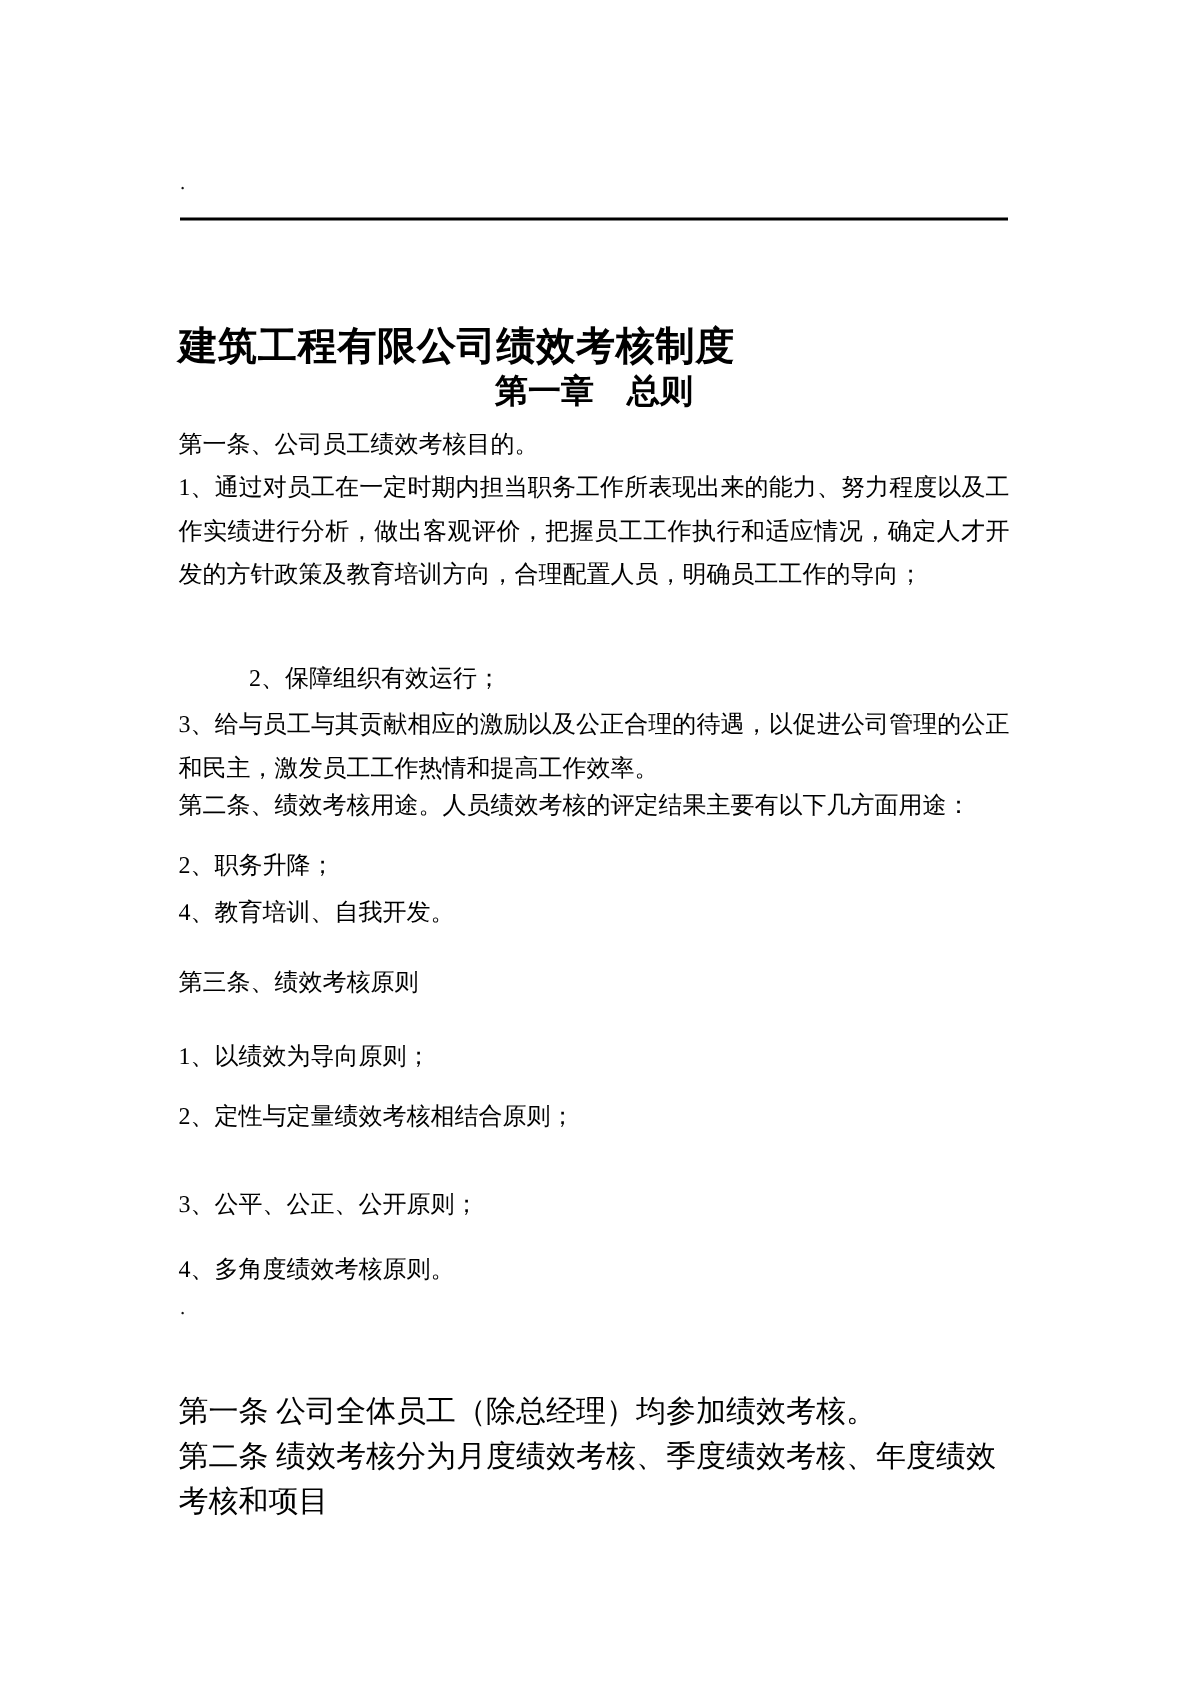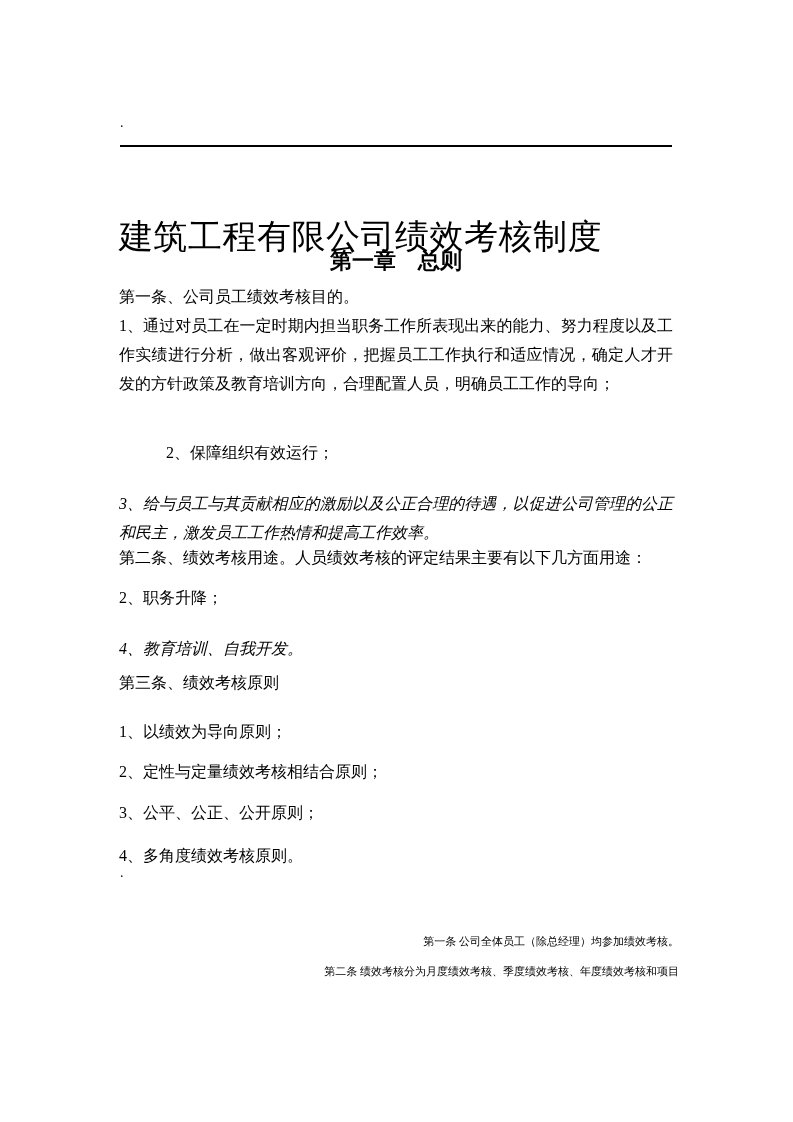--- a/index.html
+++ b/index.html
@@ -31,23 +31,23 @@
     left: 120px;
     width: 552px;
     height: 2px;
     background: #000000;
   }
   .doc-title {
     position: absolute;
     top: 194px;
     left: 119px;
     width: 560px;
-    font-size: 34px;
+    font-size: 26px;
     line-height: 40px;
-    font-weight: normal;
+    font-weight: bold;
     letter-spacing: 0.5px;
     white-space: nowrap;
   }
   .chapter1 {
     position: absolute;
     top: 246px;
     left: 119px;
     width: 554px;
   }
   .chapter-heading {
@@ -61,42 +61,41 @@
   .chapter1 p.body-par {
     margin: 0;
     font-size: 16px;
     line-height: 29px;
     text-align: justify;
     white-space: pre-wrap;
   }
   .chapter1 p.indent1 { padding-left: 47px; margin-top: 40px; }
   .chapter1 p.m-neg4 { margin-top: -4px; }
   .chapter1 p.m3  { margin-top: 20px; }
-  .chapter1 p.m5  { margin-top: 5px; }
+  .chapter1 p.m5  { margin-top: 18px; }
   .chapter1 p.m7  { margin-top: 7px; }
-  .chapter1 p.m10 { margin-top: 22px; font-style: italic; }
+  .chapter1 p.m10 { margin-top: 2px; }
   .chapter1 p.m11 { margin-top: 11px; }
-  .chapter1 p.m12 { margin-top: 12px; }
+  .chapter1 p.m12 { margin-top: 30px; }
   .chapter1 p.m14 { margin-top: 14px; }
   .chapter2 {
     position: absolute;
     top: 926px;
     left: 119px;
     width: 560px;
   }
   .chapter2 .chapter-heading {
     line-height: 32px;
     margin-bottom: 6px;
   }
   .chapter2 p.body-par {
     margin: 0;
-    font-size: 11px;
+    font-size: 20px;
     line-height: 30px;
     white-space: pre-wrap;
-    text-align: right;
   }
 </style>
 </head>
 <body>
 
 <div class="page">
 
   <span class="stray-mark stray-top">.</span>
 
   <div class="header-rule"></div>

